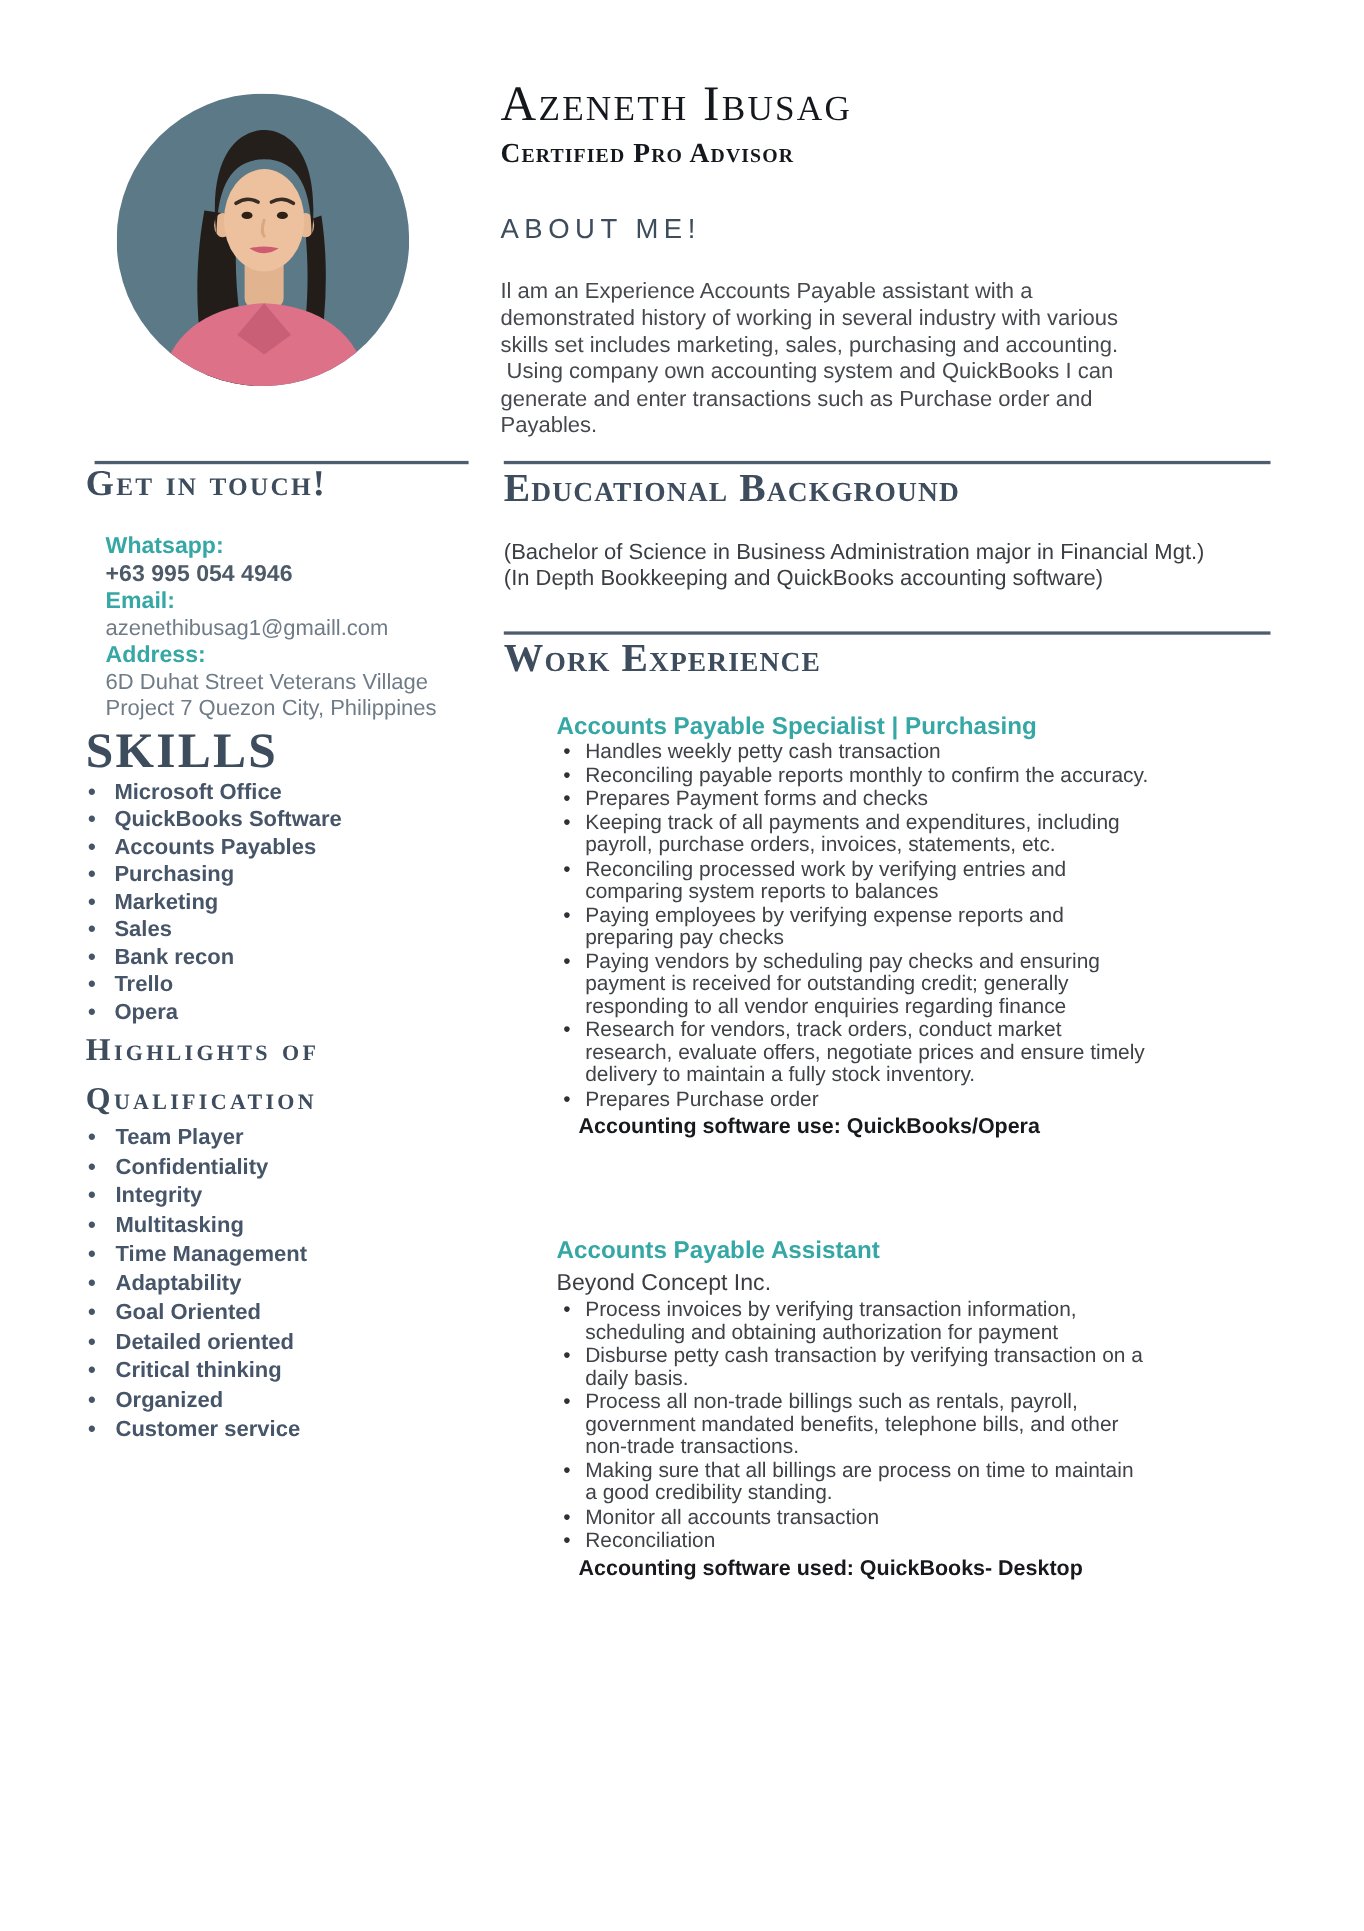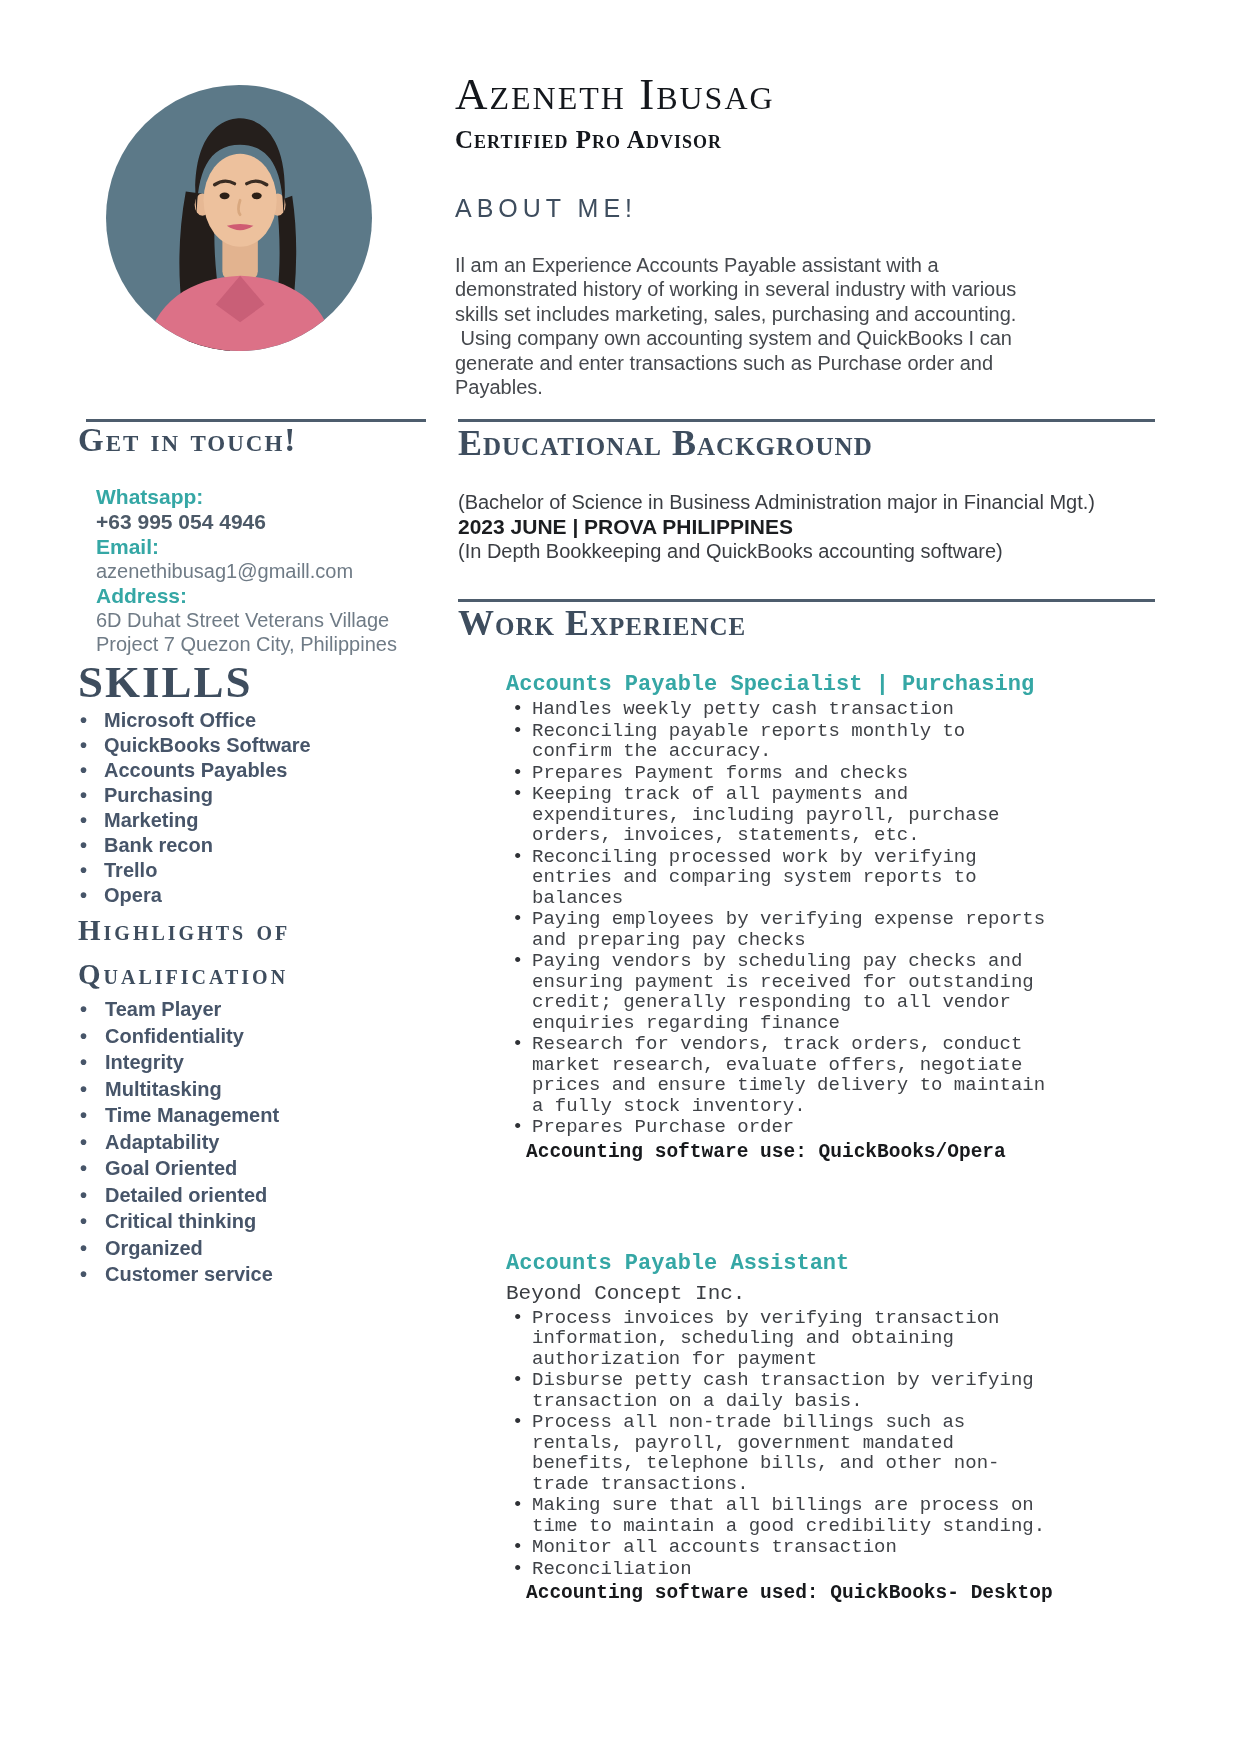--- a/index.html
+++ b/index.html
@@ -67,21 +67,21 @@
   .qual-list li::before{content:"\2022";position:absolute;left:2px;color:var(--skillink);}
   
   .right-col{position:absolute;left:458px;top:419px;width:700px;}
   .right-col hr.div{width:697px;}
   .edu-h{font-size:36px;letter-spacing:1px;margin-top:10px;}
   .edu-list{margin-top:26px;}
   .edu-line{font-weight:700;font-size:21px;color:#1b1d20;line-height:25px;}
   .edu-detail{font-size:20px;color:#3a3d42;line-height:24px;}
   hr.mid{margin-top:36px;}
   .work-h{margin-top:26px;margin-left:36px;font-size:36px;letter-spacing:1px;}
-  .jobs{margin-left:48px;margin-top:28px;width:580px;font-family:Liberation Mono, monospace;}
+  .jobs{margin-left:48px;margin-top:28px;width:580px;}
   .job-title{margin:0;color:var(--accent);font-size:22px;font-weight:700;line-height:26px;}
   .job-company{font-size:21px;color:#3a3d42;margin-top:4px;line-height:26px;}
   .job-bullets{margin-top:6px;width:540px;}
   .job-bullets li{
     position:relative;padding-left:26px;font-size:19px;line-height:20.5px;
     color:#3f4247;margin:1px 0;
   }
   .job-bullets li::before{content:"\2022";position:absolute;left:6px;color:#2e3136;}
   .job-note{font-weight:700;color:#17191c;font-size:19.5px;margin-top:3px;padding-left:20px;}
   .job + .job{margin-top:88px;}
@@ -155,20 +155,21 @@
         <div class="c-value">6D Duhat Street Veterans Village</div>
         <div class="c-value">Project 7 Quezon City, Philippines</div>
       </div>
     <h2 class="sec skills-h">SKILLS</h2>
     <ul class="plain skills-list" id="skillsList">
         <li>Microsoft Office</li>
         <li>QuickBooks Software</li>
         <li>Accounts Payables</li>
         <li>Purchasing</li>
         <li>Marketing</li>
+        <li>Sales</li>
         <li>Bank recon</li>
         <li>Trello</li>
         <li>Opera</li>
       </ul>
     <h2 class="sec qual-h">Highlights of Qualification</h2>
     <ul class="plain qual-list" id="qualList">
         <li>Team Player</li>
         <li>Confidentiality</li>
         <li>Integrity</li>
         <li>Multitasking</li>
@@ -180,21 +181,20 @@
         <li>Organized</li>
         <li>Customer service</li>
       </ul>
   </div>
 
   <div class="right-col">
     <hr class="div">
     <h2 class="sec edu-h">Educational Background</h2>
     <div class="edu-list" id="eduList">
         <div class="edu-detail">(Bachelor of Science in Business Administration major in Financial Mgt.)</div>
-        <div class="edu-line">2023 JUNE | PROVA PHILIPPINES</div>
         <div class="edu-detail">(In Depth Bookkeeping and QuickBooks accounting software)</div>
       </div>
     <hr class="div mid">
     <h2 class="sec work-h">Work Experience</h2>
     <div class="jobs" id="jobsList">
         <section class="job">
           <h3 class="job-title">Accounts Payable Specialist | Purchasing</h3>
           <ul class="plain job-bullets">
             <li>Handles weekly petty cash transaction</li>
             <li>Reconciling payable reports monthly to confirm the accuracy.</li>

